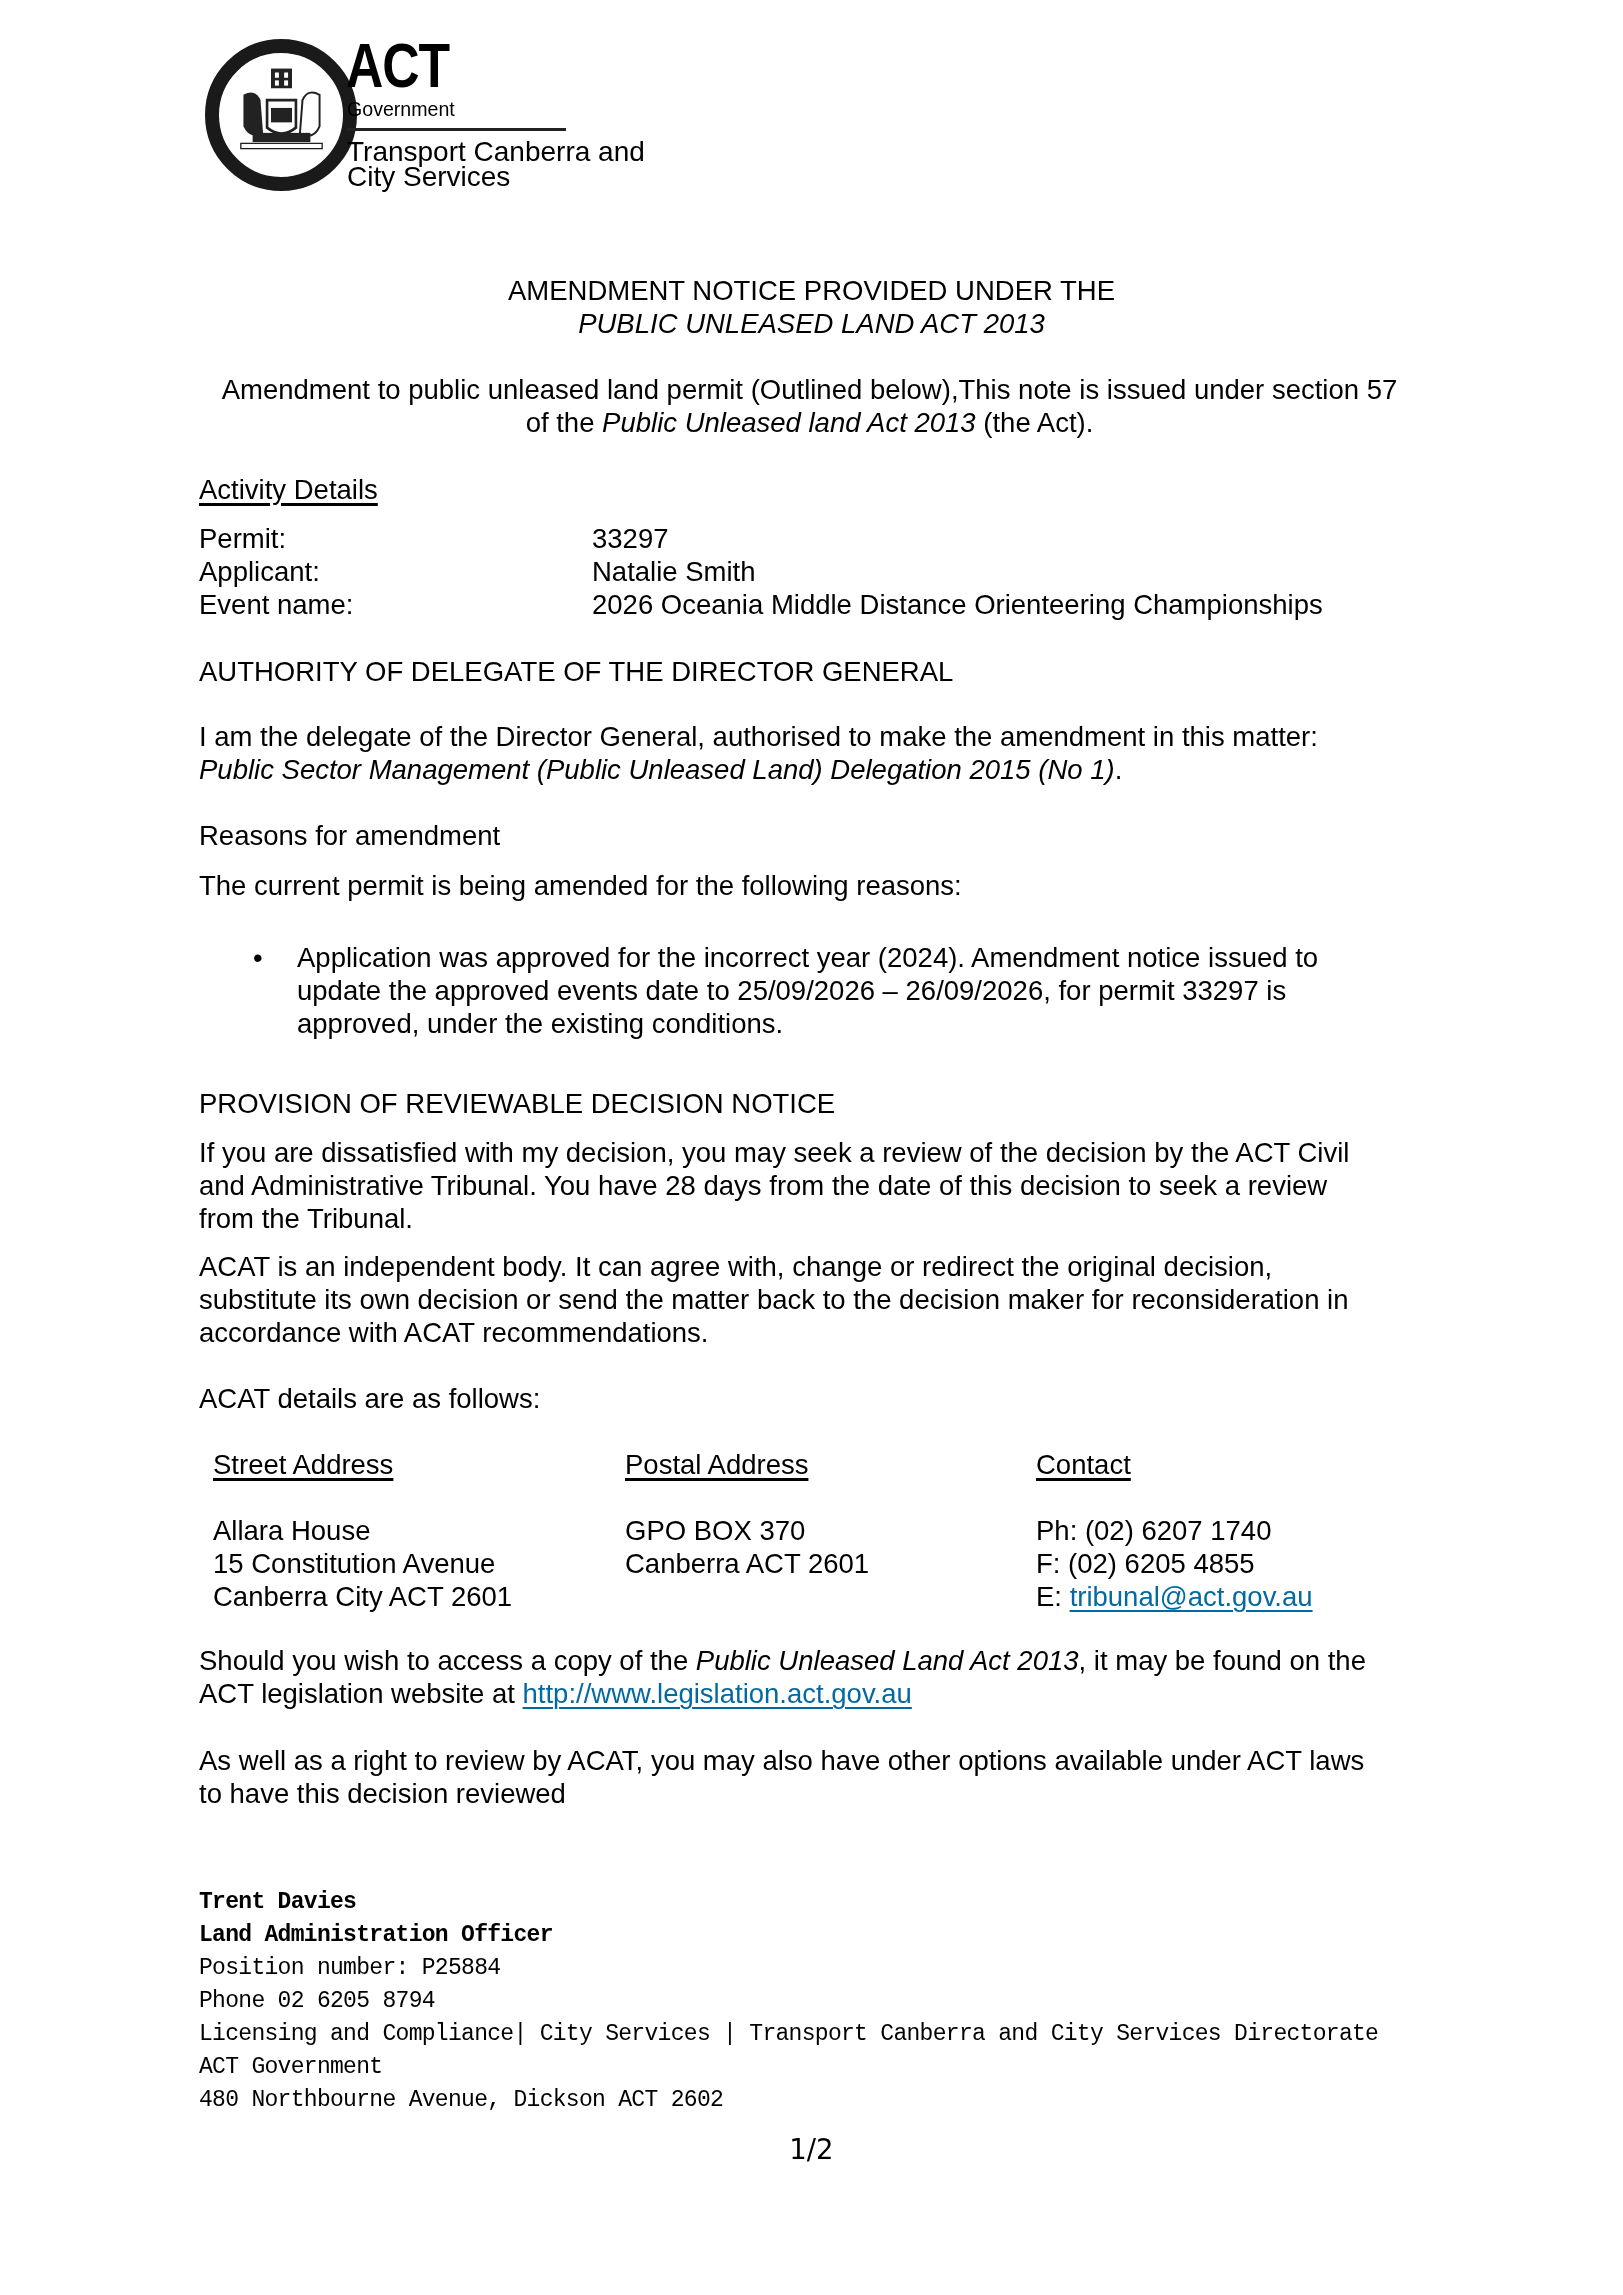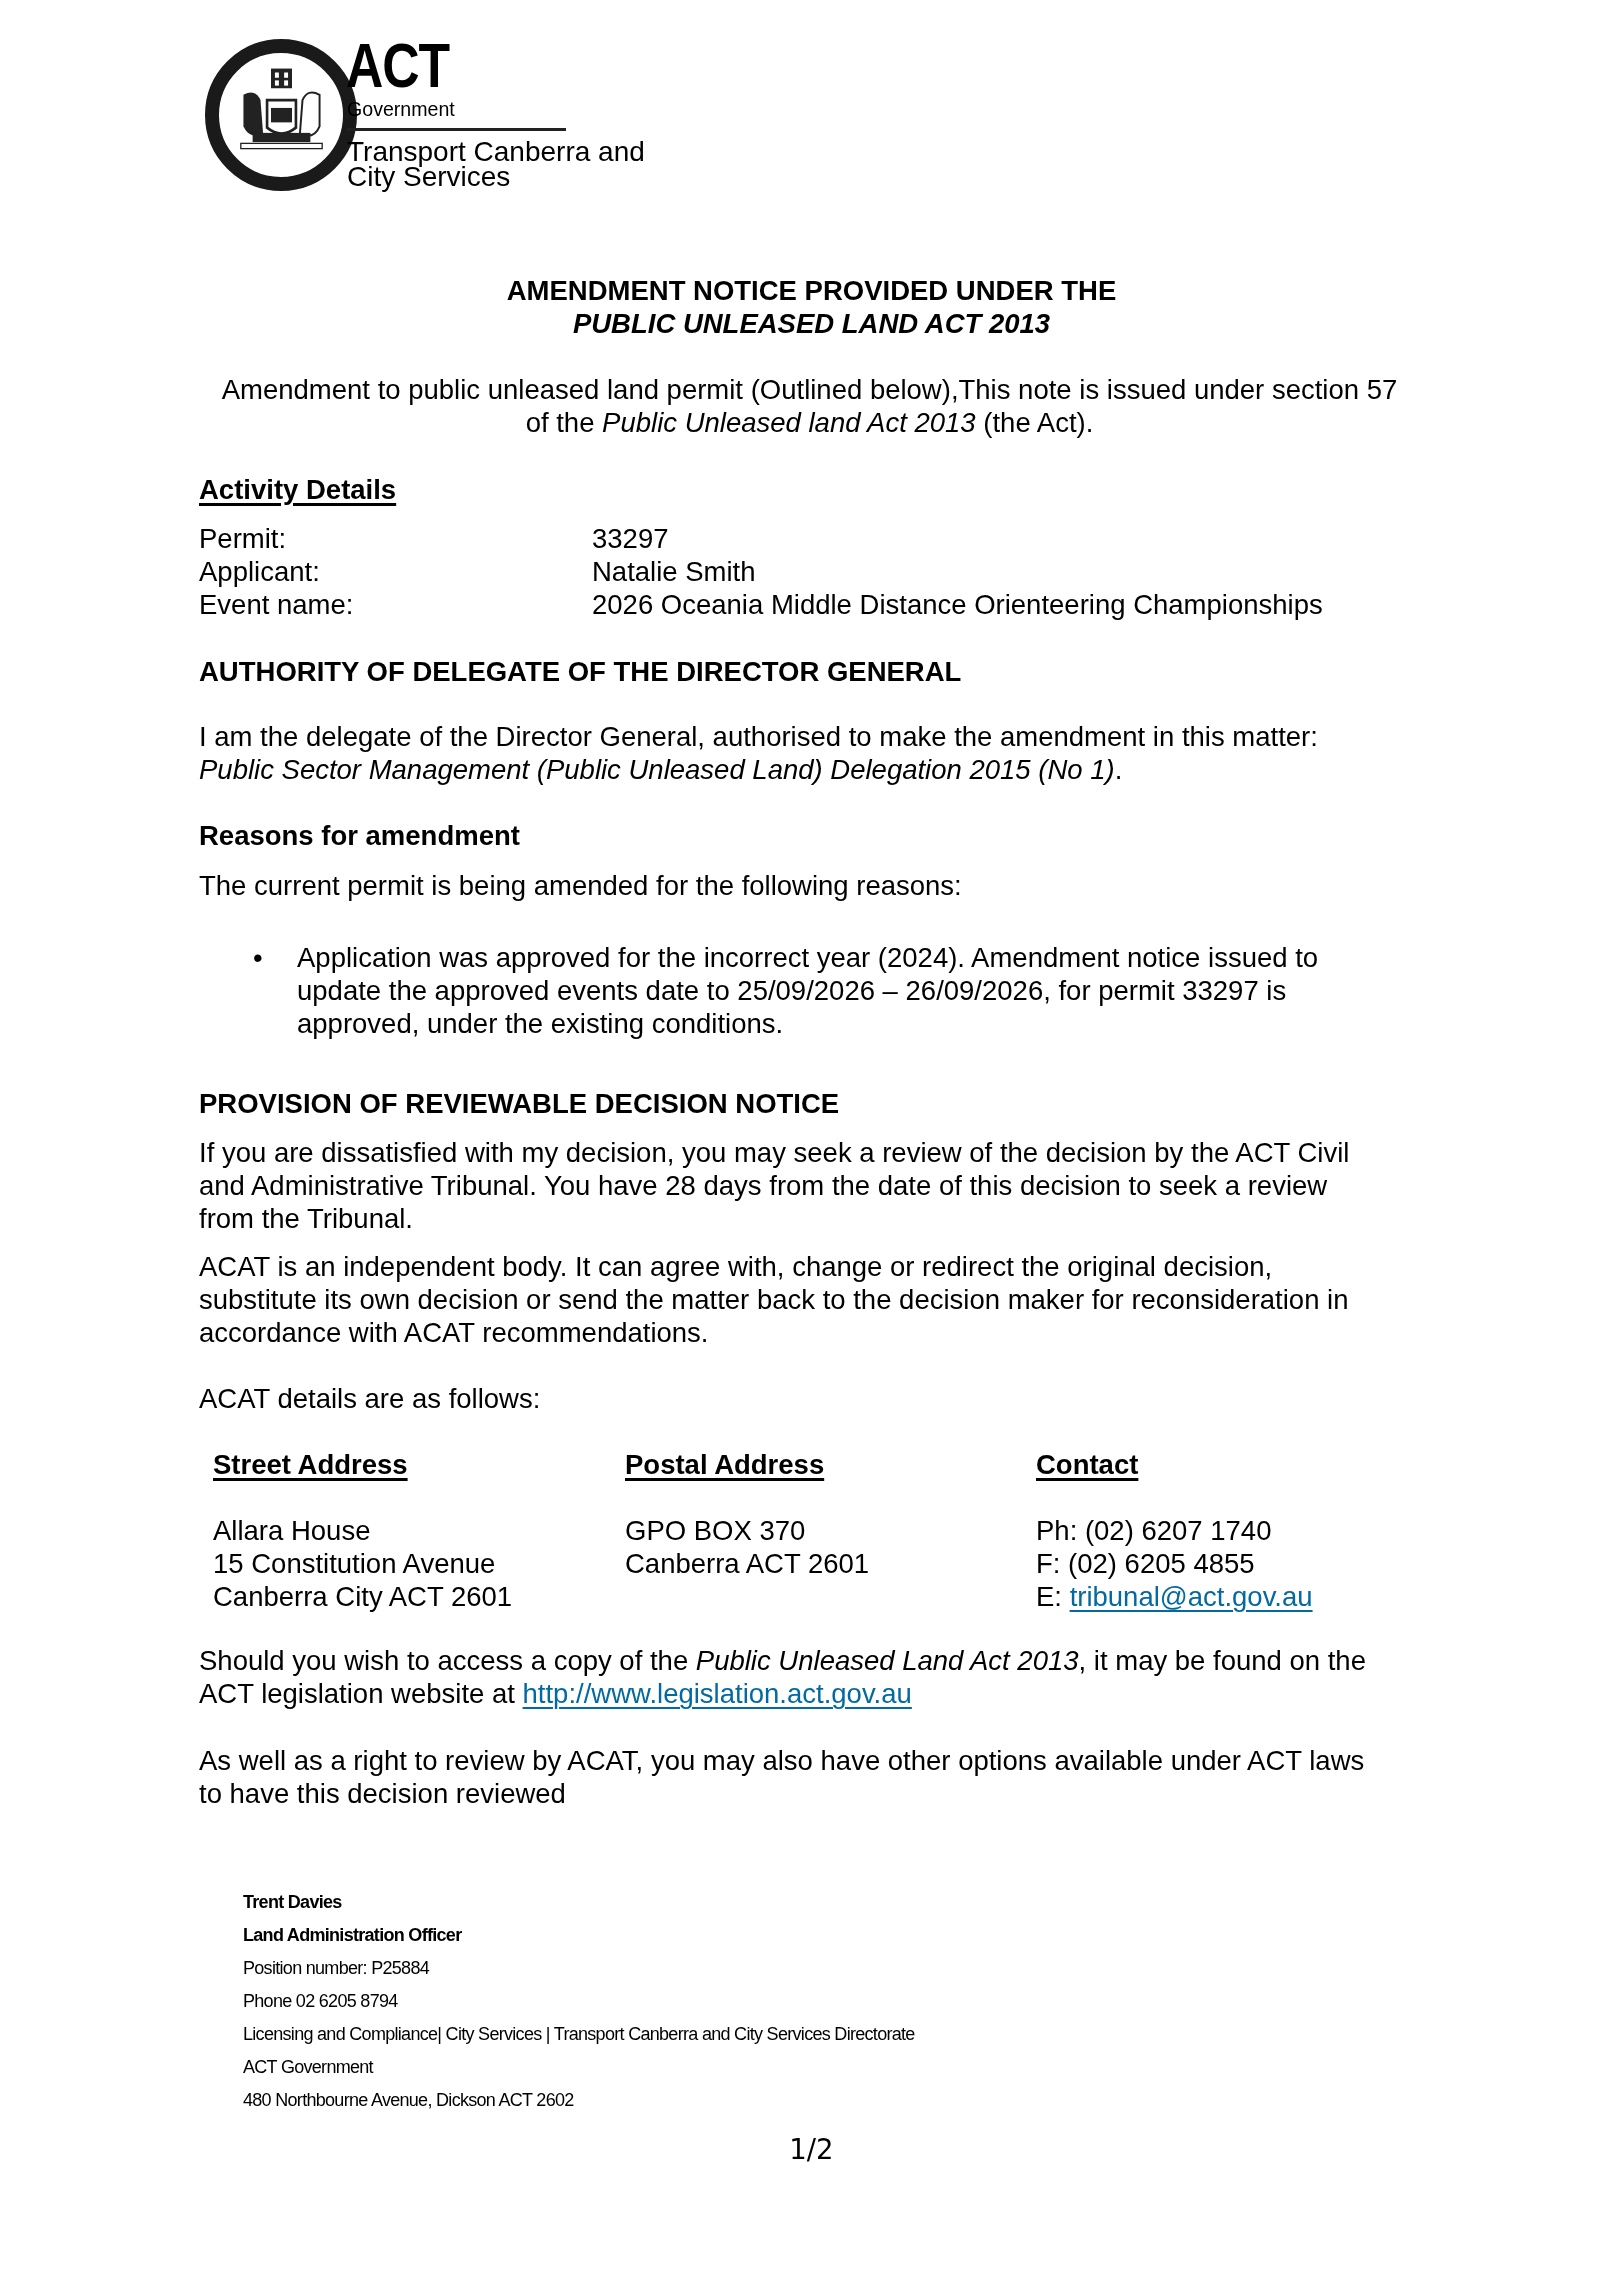--- a/index.html
+++ b/index.html
@@ -1,36 +1,36 @@
 <!DOCTYPE html>
 <html style="font-size:10.5px"><head>
 <meta charset="utf-8">
 <style>
   html, body { margin: 0; padding: 0; background: #ffffff; }
   body { width: 1623px; height: 2295px; position: relative; overflow: hidden;
          font-family: "Liberation Sans", sans-serif; color: #000; }
   .abs { position: absolute; }
   .t { font-size: 27.5px; line-height: 33px; }
-  .b { font-weight: bold; }
+  .b { font-weight: normal; }
   .i { font-style: italic; }
   .u { text-decoration: underline; text-decoration-thickness: 2.6px; text-underline-offset: 3.9px; }
   .center { text-align: center; }
   a.link { color: #0369a1; text-decoration: underline; text-decoration-thickness: 2px; text-underline-offset: 3.9px; }
 
   
   .logo-ring { left: 205px; top: 39px; width: 124px; height: 124px; border: 14.4px solid #1a1a1a;
                border-radius: 50%; }
   .crest { left: 229px; top: 62px; width: 105px; height: 105px; }
   .logo-act { left: 346px; top: 33px; font-size: 63px; font-weight: bold; letter-spacing: -1.3px;
               line-height: 65px; transform: scaleX(0.82); transform-origin: left; }
   .logo-gov { left: 347px; top: 98px; font-size: 19.6px; line-height: 22px; }
   .logo-rule { left: 347px; top: 128px; width: 219px; height: 2.6px; background: #222; }
   .logo-dept { left: 347px; top: 139px; font-size: 28px; line-height: 25px; }
 
-  .sig { font-size: 18px; line-height: 33px; font-family: Liberation Sans, sans-serif; letter-spacing: -0.7px; margin-left: 44px; }
+  .sig { font-size: 23px; line-height: 33px; font-family: Liberation Mono, monospace; letter-spacing: -0.7px; }
   .sig.b { font-weight: bold; }
 
   .row { display: flex; }
   .col-label { width: 393px; }
   .acat-col { position: absolute; width: 412px; }
   ul.reasons { margin: 0; padding: 0; list-style: none; }
   ul.reasons li { position: relative; padding-left: 98px; margin-top: 21px; }
   ul.reasons li::before { content: "\2022"; position: absolute; left: 54px; top: 0; }
 </style>
 </head>

